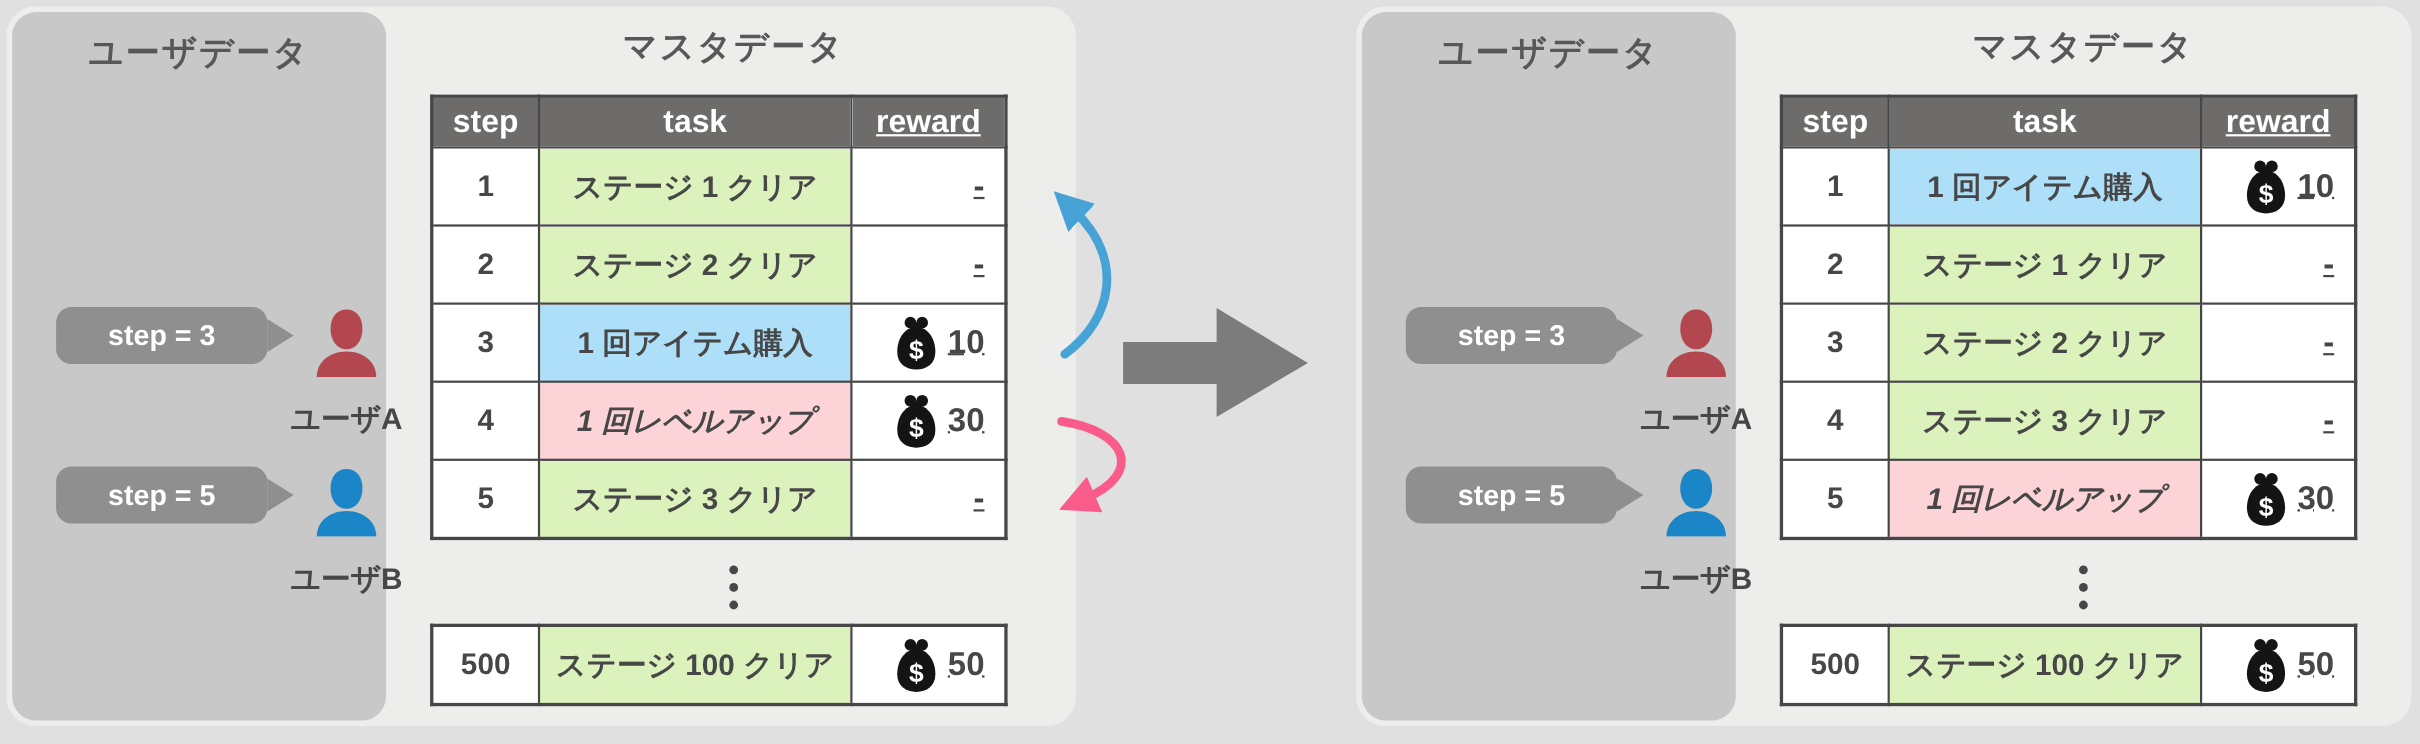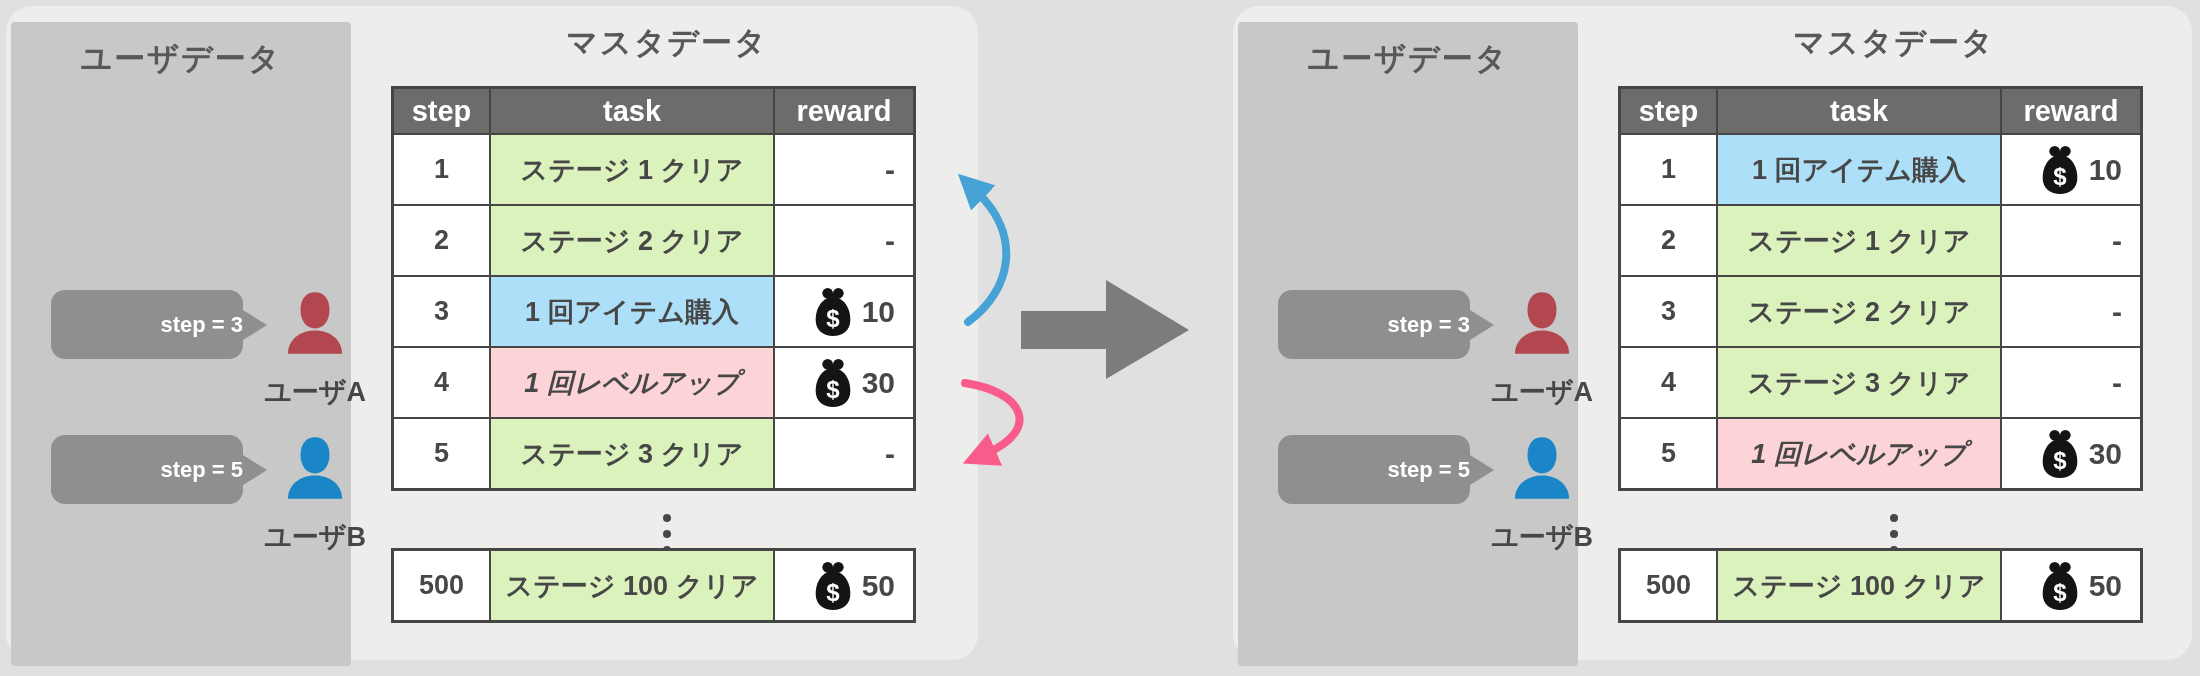--- a/index.html
+++ b/index.html
@@ -7,52 +7,52 @@
     width:2200px;height:676px;position:relative;overflow:hidden;
     background:var(--c-page_bg);
     font-family:"Liberation Sans","DejaVu Sans",sans-serif;
     font-weight:700;color:var(--c-text);
   }
   .group{position:absolute;top:6px;height:654px;background:var(--c-group_bg);border-radius:26px;}
   #group-left{left:6px;width:972px;}
   #group-right{left:1233px;width:959px;}
 
   
-  .user-panel{position:absolute;left:5px;top:16px;width:340px;height:644px;
-    background:var(--c-user_panel_bg);border-radius:4px;}
+  .user-panel{position:absolute;left:5px;top:5px;width:340px;height:644px;
+    background:var(--c-user_panel_bg);border-radius:22px;}
   .panel-title{position:absolute;top:16px;left:0;width:100%;text-align:center;
     font-size:31px;color:var(--c-title_text);letter-spacing:2px;}
   .user-row{position:absolute;left:40px;display:flex;align-items:flex-start;}
   .user-row-a{top:268px;}
   .user-row-b{top:413px;}
-  .bubble{position:relative;width:192px;height:69px;background:var(--c-bubble_bg);
-    border-radius:14px;display:flex;align-items:center;justify-content:flex-end;
-    color:var(--c-bubble_text);font-size:22px;}
+  .bubble{position:relative;width:192px;height:52px;background:var(--c-bubble_bg);
+    border-radius:14px;display:flex;align-items:center;justify-content:center;
+    color:var(--c-bubble_text);font-size:26px;}
   .bubble::after{content:"";position:absolute;left:100%;top:50%;transform:translateY(-50%);
     border-style:solid;border-color:transparent;border-width:15px 0 15px 24px;
     border-left-color:var(--c-bubble_bg);}
   .person-col{display:flex;flex-direction:column;align-items:center;margin-left:30px;width:84px;}
   .person-icon svg{display:block;width:66px;height:64px;}
   .person-a{color:var(--c-user_a);}
   .person-b{color:var(--c-user_b);}
   .person-label{margin-top:20px;font-size:27px;color:var(--c-text);white-space:nowrap;}
 
   
   .master-area{position:absolute;left:385px;top:0;width:552px;height:654px;}
   .mtable{border-collapse:collapse;position:absolute;left:0;table-layout:fixed;
     background:#ffffff;border:3px solid var(--c-border);}
   .mtable.main{top:80px;}
-  .mtable.bottom{top:542px;}
+  .mtable.bottom{top:561px;}
   .mtable th,.mtable td{border:2px solid var(--c-border);text-align:center;vertical-align:middle;
     padding:0;overflow:hidden;white-space:nowrap;}
   .mtable th{background:var(--c-header_bg);color:var(--c-header_text);font-size:29px;height:44px;font-weight:700;}
   .mtable td{height:69px;font-size:27px;color:var(--c-text);}
   .c-step{width:95px;margin-top:14px;}
   .c-task{width:282px;}
-  .c-reward{width:120px;}
+  .c-reward{width:120px;text-decoration:underline;}
   td.c-reward{text-align:right;padding-right:18px;}
   .hl-green{background:var(--c-row_green);}
   .hl-blue{background:var(--c-row_blue);}
   .hl-pink{background:var(--c-row_pink);font-style:italic;}
   .dash,.reward-num{font-size:30px;vertical-align:middle;}
   .bag{width:40px;height:52px;vertical-align:middle;margin-right:9px;color:var(--c-bag);}
   .vdots{position:absolute;top:508px;left:50%;transform:translateX(-50%);
     display:flex;flex-direction:column;align-items:center;gap:8px;}
   .vdots .dot{width:8px;height:8px;border-radius:50%;background:var(--c-text);}
 

